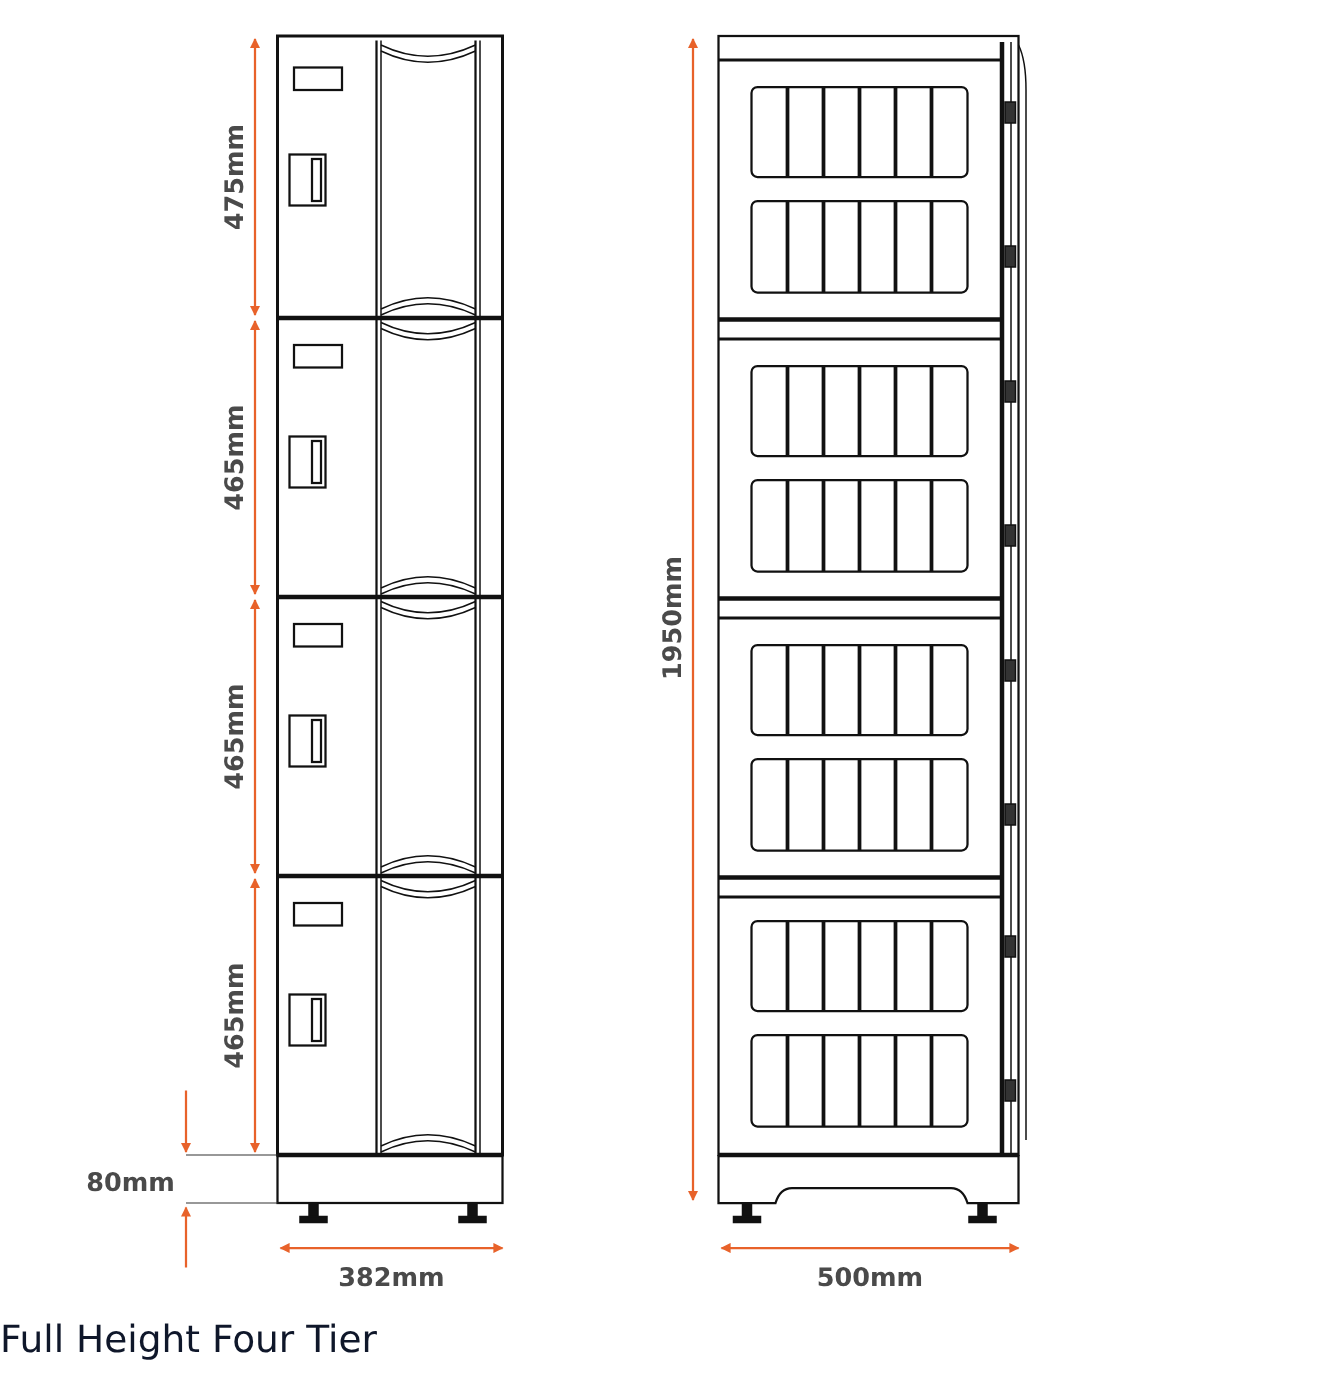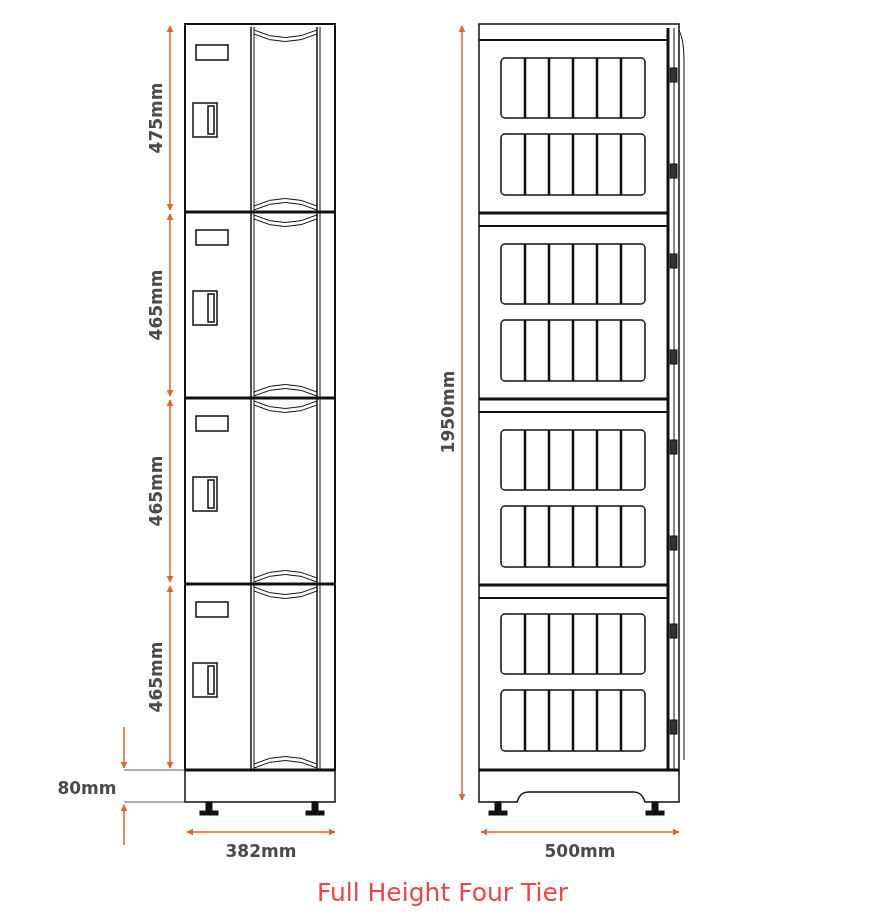--- a/index.html
+++ b/index.html
@@ -1,19 +1,19 @@
 <!DOCTYPE html>
 <html><head>
   <meta charset="utf-8">
   <style>
     html, body { margin:0; padding:0; background:#ffffff; }
     body { width:885px; height:924px; position:relative; overflow:hidden; font-family:"Liberation Sans", sans-serif; }
     svg { position:absolute; left:0; top:0; }
     .dimlabel { font-family:"DejaVu Sans", sans-serif; font-weight:bold; font-size:17px; fill:#4a4a4a; }
-    .caption { position:absolute; left:0; width:885px; top:878px; text-align:center; font-family:"DejaVu Sans", sans-serif; font-size:25px; color:#ef4444; }
+    .caption { position:absolute; left:0; width:885px; top:878px; text-align:left; font-family:"DejaVu Sans", sans-serif; font-size:25px; color:#0f172a; }
   </style>
 </head>
 <body>
 
 <svg width="885" height="924" viewBox="0 0 885 924">
   <defs>
     <marker id="arr" viewBox="0 0 10 10" refX="9" refY="5" markerWidth="4.5" markerHeight="4.5" orient="auto-start-reverse">
       <path d="M0,0 L10,5 L0,10 z" fill="#e8622a"></path>
     </marker>
   </defs>

